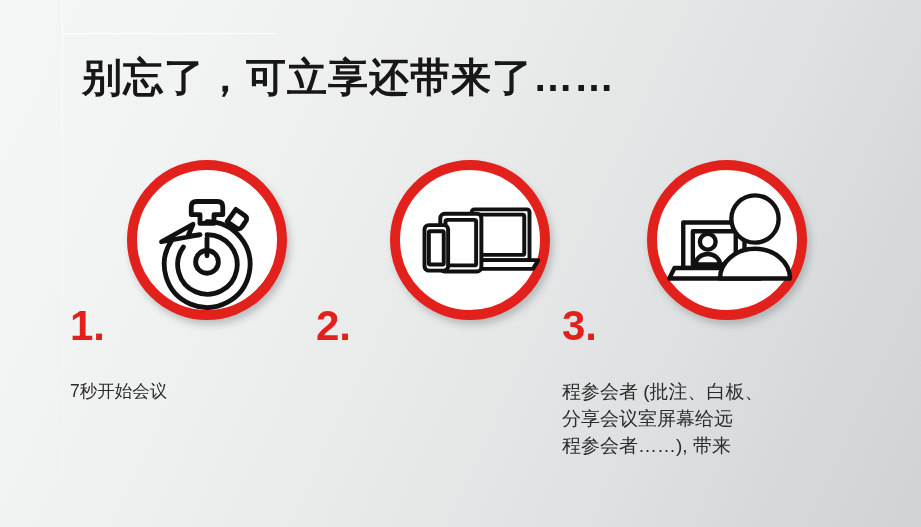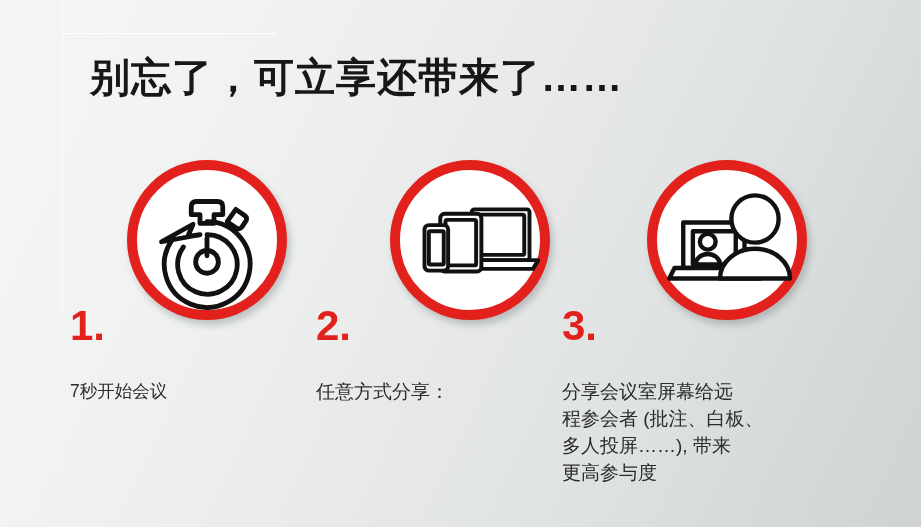--- a/index.html
+++ b/index.html
@@ -48,21 +48,21 @@
     top: 33px;
     width: 215px;
     height: 1px;
     background: rgba(255,255,255,0.9);
     pointer-events: none;
   }
 
   
   #title {
     position: absolute;
-    left: 90px;
+    left: 82px;
     top: 54px;
     font-size: 40px;
     font-weight: bold;
     color: #171717;
     letter-spacing: 1px;
     white-space: nowrap;
     line-height: 1.15;
   }
 
   
@@ -189,27 +189,25 @@
   <div class="column" id="col-1">
     <div class="step-number">1.</div>
     <div class="step-text">
       <span class="line">7秒开始会议</span>
     </div>
   </div>
 
   <div class="column" id="col-2">
     <div class="step-number">2.</div>
     <div class="step-text">
-      <span class="line">任意方式分享：</span>
     </div>
   </div>
 
   <div class="column" id="col-3">
     <div class="step-number">3.</div>
     <div class="step-text">
+      <span class="line">程参会者 (批注、白板、</span>
       <span class="line">分享会议室屏幕给远</span>
-      <span class="line">程参会者 (批注、白板、</span>
-      <span class="line">多人投屏……), 带来</span>
-      <span class="line">更高参与度</span>
+      <span class="line">程参会者……), 带来</span>
     </div>
   </div>
 
 </div>
 
 </body></html>

